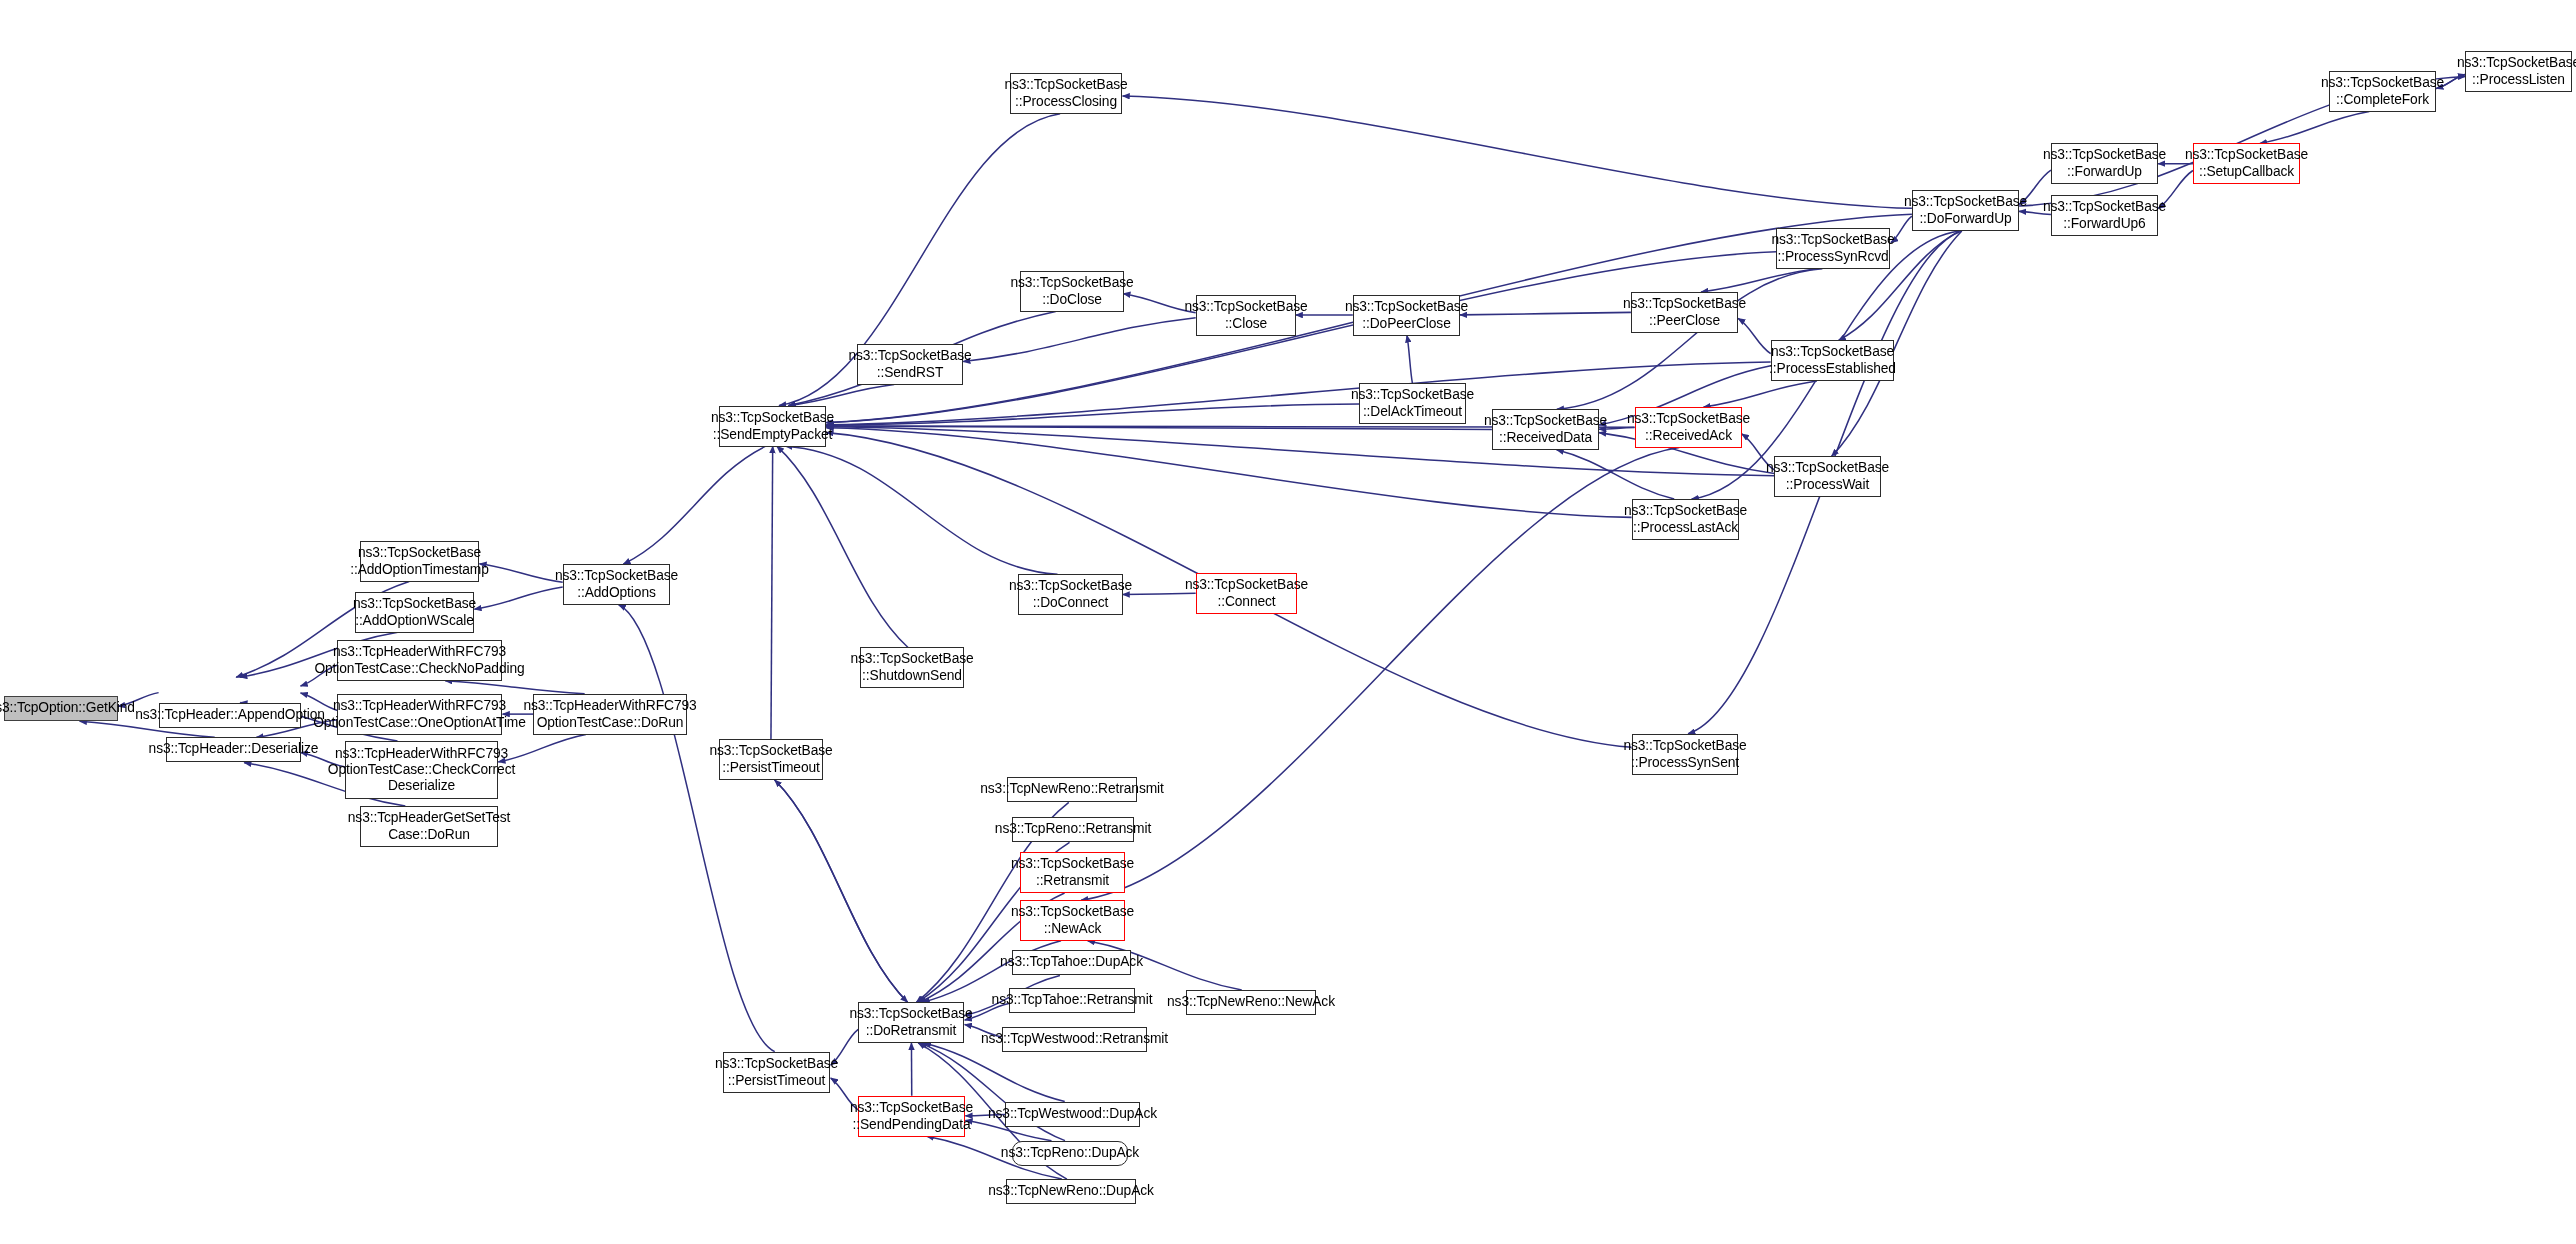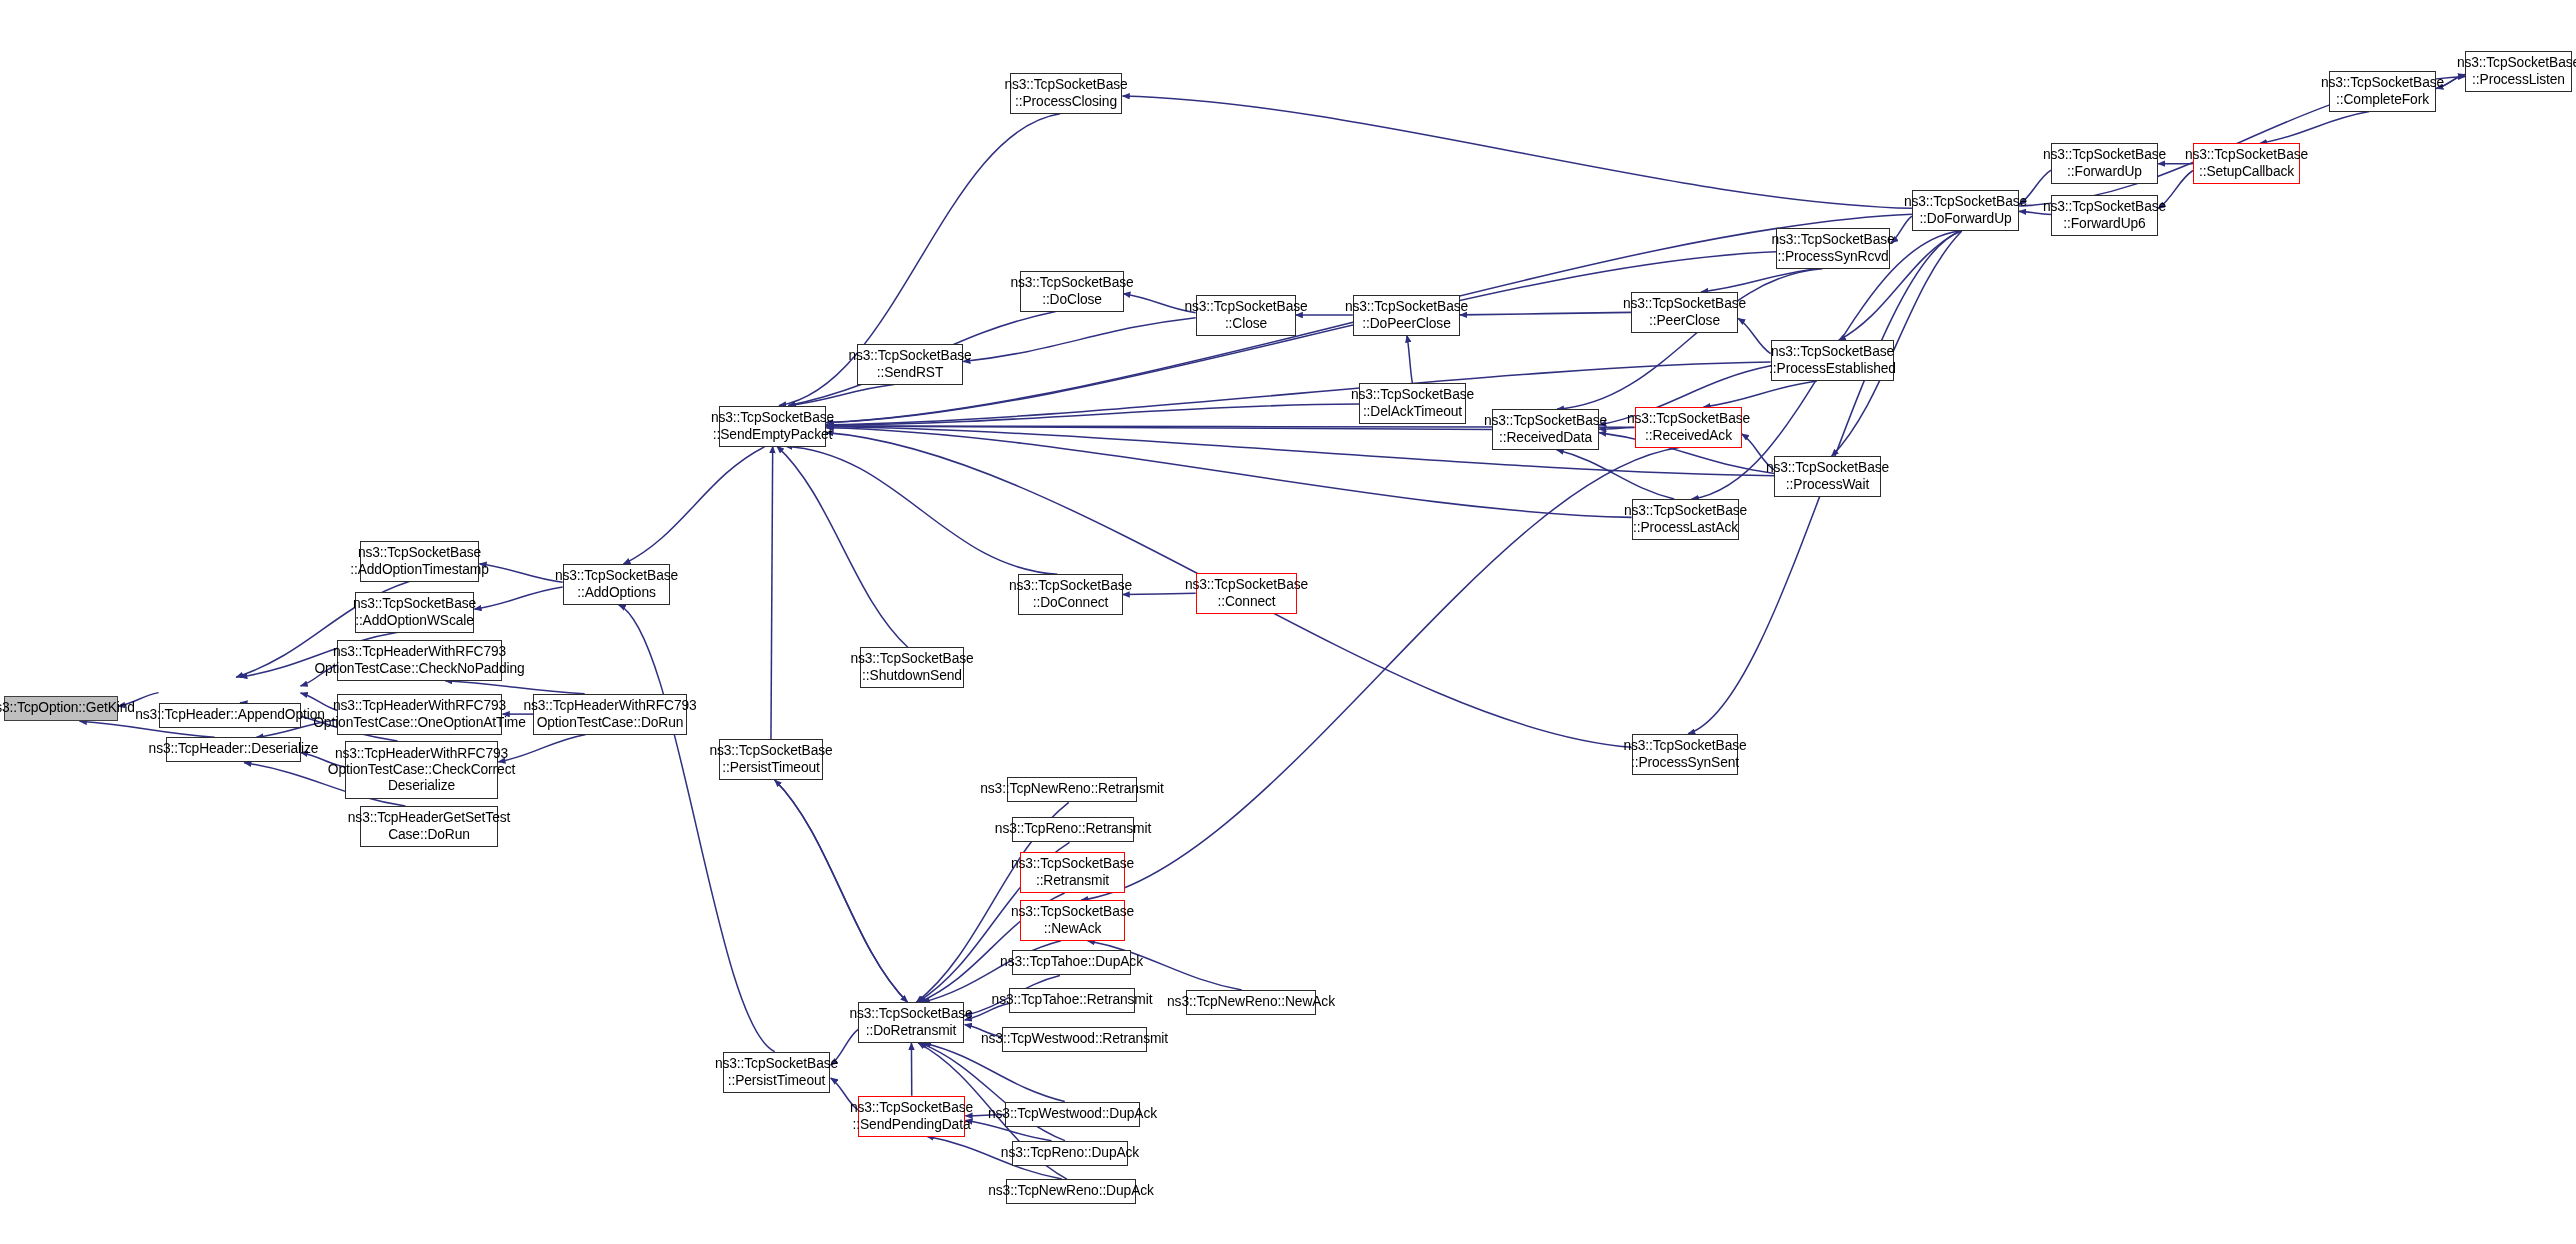--- a/index.html
+++ b/index.html
@@ -170,16 +170,16 @@
     <div class="node red" style="left: 1020px; top: 852px; width: 105px; height: 41px;"><span>ns3::TcpSocketBase</span><span>::Retransmit</span></div>
     <div class="node red" style="left: 1020px; top: 900px; width: 105px; height: 41px;"><span>ns3::TcpSocketBase</span><span>::NewAck</span></div>
     <div class="node" style="left: 1012px; top: 950px; width: 119px; height: 25px;"><span>ns3::TcpTahoe::DupAck</span></div>
     <div class="node" style="left: 1009px; top: 988px; width: 126px; height: 25px;"><span>ns3::TcpTahoe::Retransmit</span></div>
     <div class="node" style="left: 1002px; top: 1027px; width: 145px; height: 25px;"><span>ns3::TcpWestwood::Retransmit</span></div>
     <div class="node" style="left: 1186px; top: 990px; width: 130px; height: 25px; text-align: center;"><span>ns3::TcpNewReno::NewAck</span></div>
     <div class="node" style="left: 858px; top: 1002px; width: 106px; height: 41px;"><span>ns3::TcpSocketBase</span><span>::DoRetransmit</span></div>
     <div class="node" style="left: 723px; top: 1052px; width: 107px; height: 41px;"><span>ns3::TcpSocketBase</span><span>::PersistTimeout</span></div>
     <div class="node red" style="left: 858px; top: 1096px; width: 107px; height: 41px;"><span>ns3::TcpSocketBase</span><span>::SendPendingData</span></div>
     <div class="node" style="left: 1005px; top: 1102px; width: 135px; height: 25px;"><span>ns3::TcpWestwood::DupAck</span></div>
-    <div class="node" style="left: 1012px; top: 1141px; width: 116px; height: 25px;"><span>ns3::TcpReno::DupAck</span></div>
+    <div class="node" style="left: 1012px; top: 1141px; width: 116px; height: 25px; border-radius: 10px;"><span>ns3::TcpReno::DupAck</span></div>
     <div class="node" style="left: 1006px; top: 1179px; width: 130px; height: 25px;"><span>ns3::TcpNewReno::DupAck</span></div>
   </div>
 
 
 </body></html>

